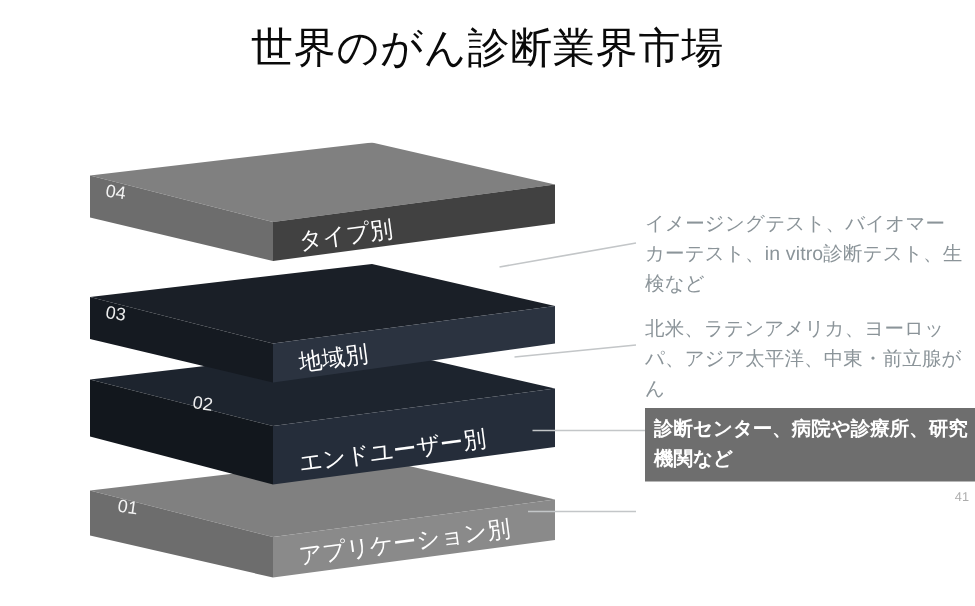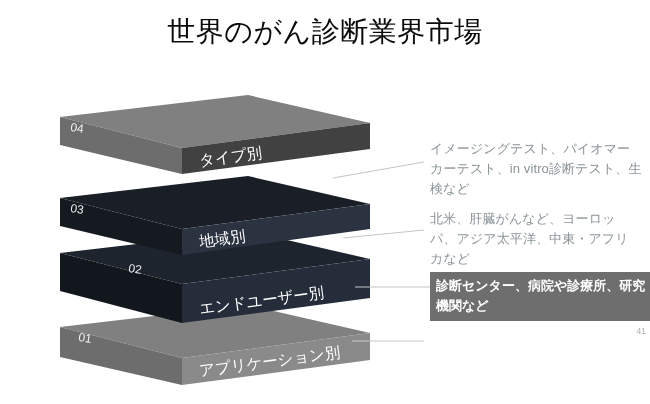--- a/index.html
+++ b/index.html
@@ -152,20 +152,20 @@
 
   <svg id="connectors" viewBox="0 0 650 404">
     <line class="connector" x1="333" y1="178" x2="424" y2="162"></line>
     <line class="connector" x1="343" y1="238" x2="424" y2="230"></line>
     <line class="connector" x1="355" y1="287" x2="430" y2="287"></line>
     <line class="connector" x1="352" y1="341" x2="424" y2="341"></line>
   </svg>
 
   <div class="annotation" id="annotation-1">イメージングテスト、バイオマーカーテスト、in vitro診断テスト、生検など</div>
 
-  <div class="annotation" id="annotation-2">北米、肝臓がんなど、ヨーロッパ、アジア太平洋、中東・アフリカなど</div>
+  <div class="annotation" id="annotation-2">北米、ラテンアメリカ、ヨーロッパ、アジア太平洋、中東・前立腺がん</div>
 
   <div class="annotation highlight" id="annotation-3">診断センター、病院や診療所、研究機関など</div>
 
 
   <div id="page-number">41</div>
 
 </div>
 
 </body></html>

